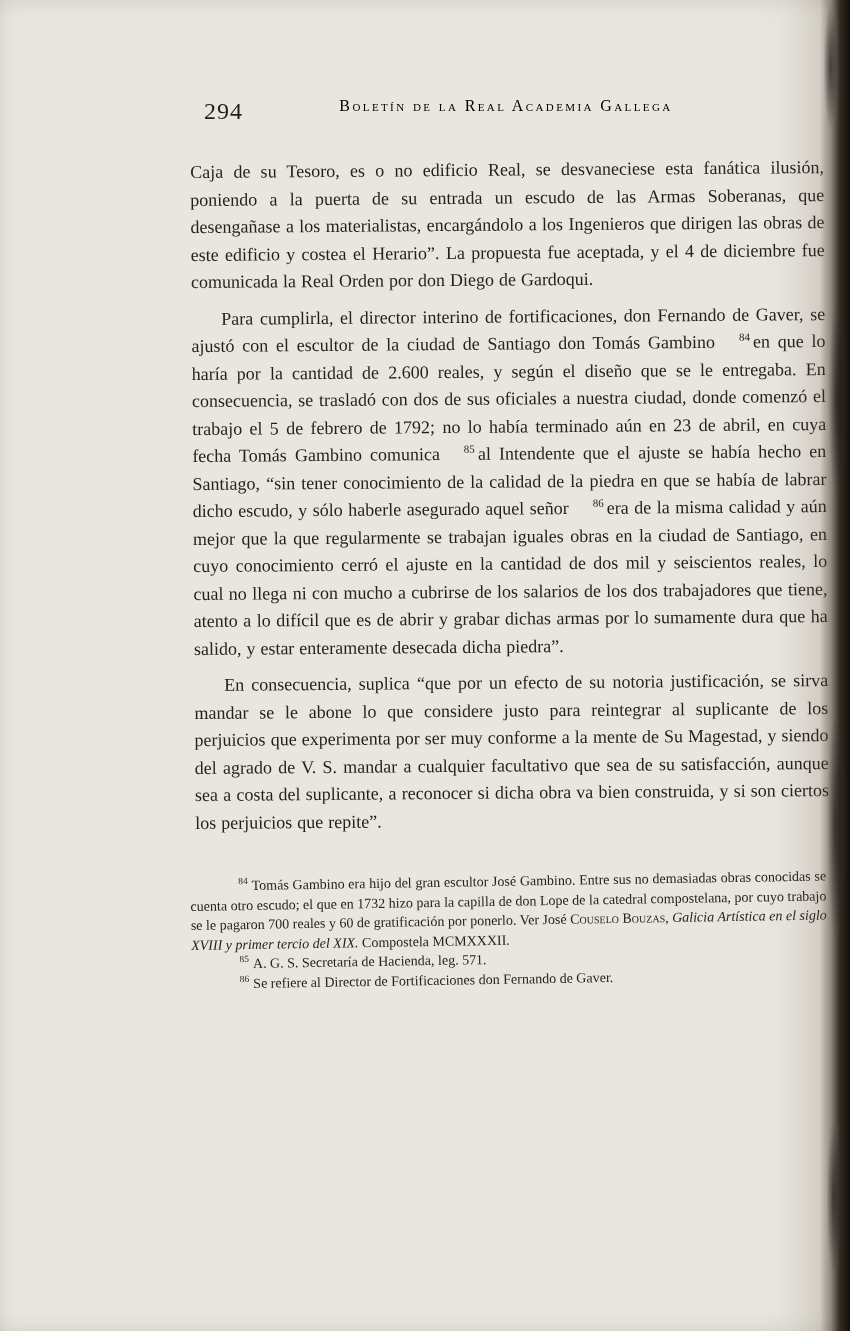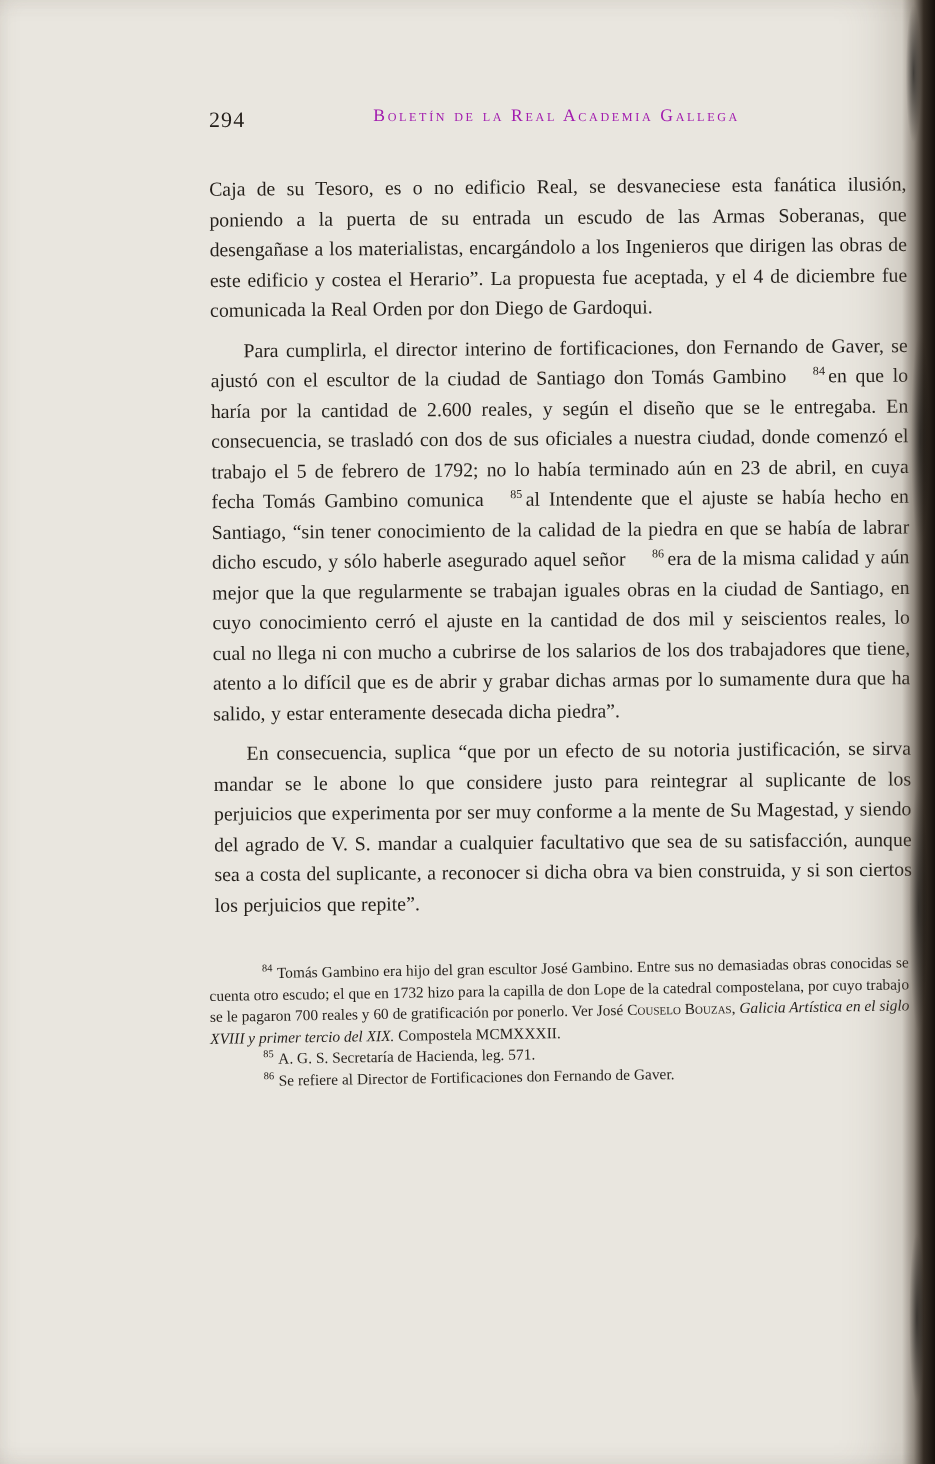--- a/index.html
+++ b/index.html
@@ -28,29 +28,29 @@
     position: absolute; top: 0; right: 0; width: 30px; height: 100%; z-index: 6;
     background:
       radial-gradient(ellipse 10px 90px at 35% 5%, rgba(0,0,0,0.55), rgba(0,0,0,0) 70%),
       radial-gradient(ellipse 12px 140px at 55% 30%, rgba(0,0,0,0.40), rgba(0,0,0,0) 70%),
       radial-gradient(ellipse 12px 160px at 50% 62%, rgba(0,0,0,0.45), rgba(0,0,0,0) 70%),
       radial-gradient(ellipse 10px 110px at 45% 90%, rgba(0,0,0,0.50), rgba(0,0,0,0) 70%),
       linear-gradient(to right, rgba(74,63,52,0) 0%, rgba(74,63,52,0.45) 36%, #342c24 66%, #140f0b 100%);
   }
   .header { position: relative; height: 24px; margin-bottom: 38px; }
   .page-num {
-    position: absolute; left: 0; top: 1px;
-    font-size: 20px; letter-spacing: 1px;
+    position: absolute; left: 14px; top: 1px;
+    font-size: 24px; letter-spacing: 1px;
   }
   .running-title {
     text-align: center;
     font-size: 16px;
     font-variant: small-caps;
     letter-spacing: 2.4px;
-    color: #a21caf;
+    color: #000000;
   }
   .body-text {
     width: 634px;
     font-size: 18px;
     line-height: 27.5px;
     text-align: justify;
     word-spacing: 0.5px;
     transform: rotate(-0.45deg);
     transform-origin: 0 0;
   }

